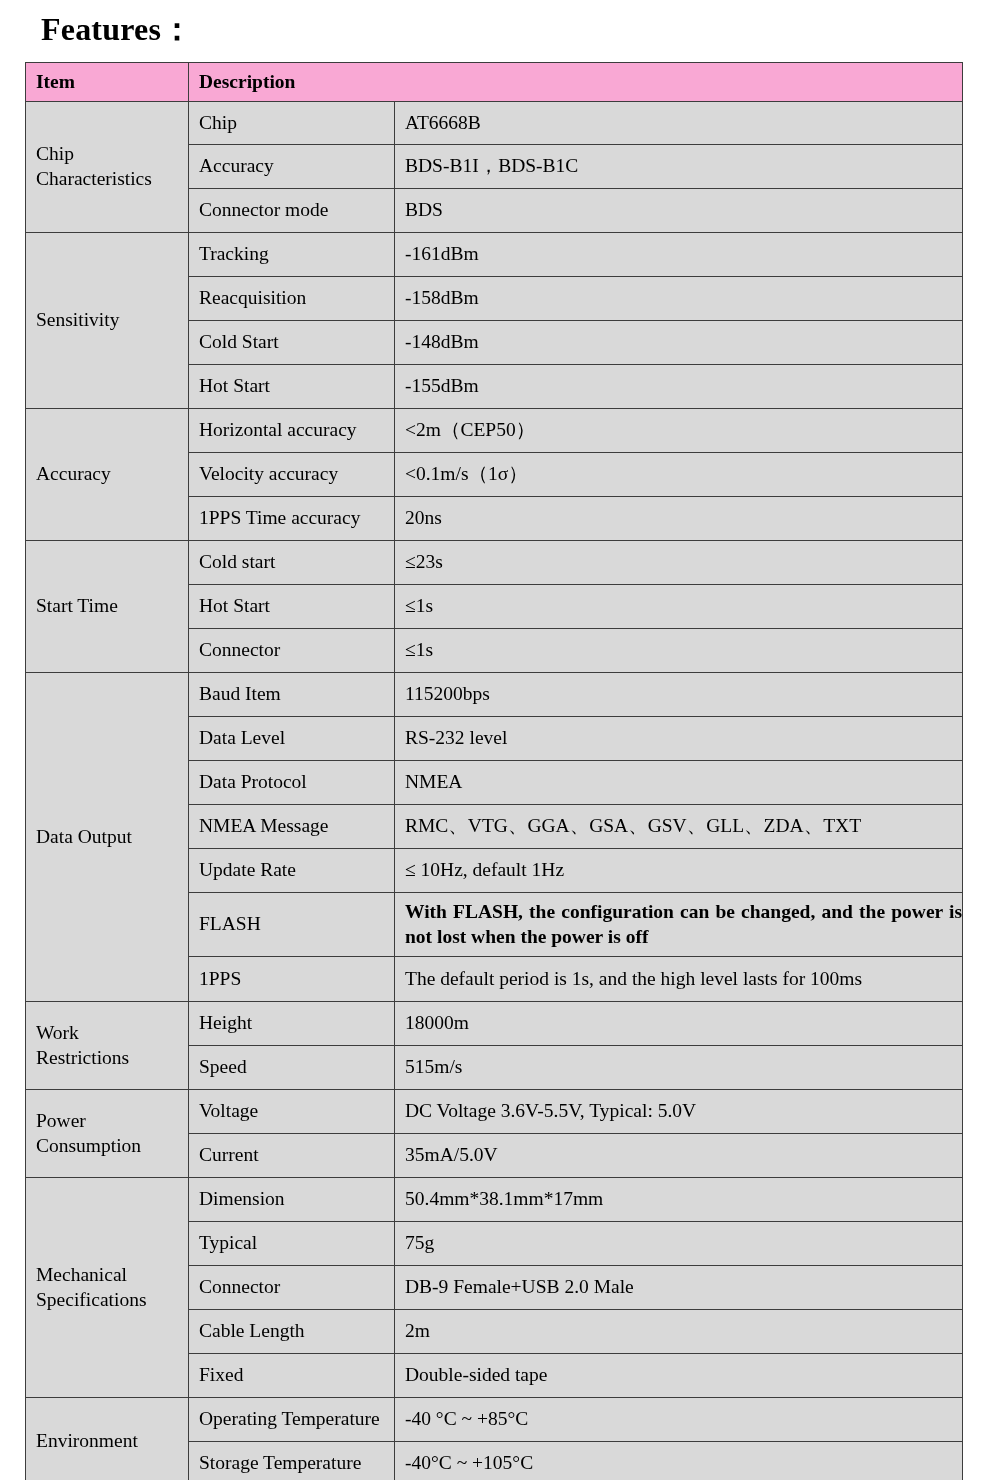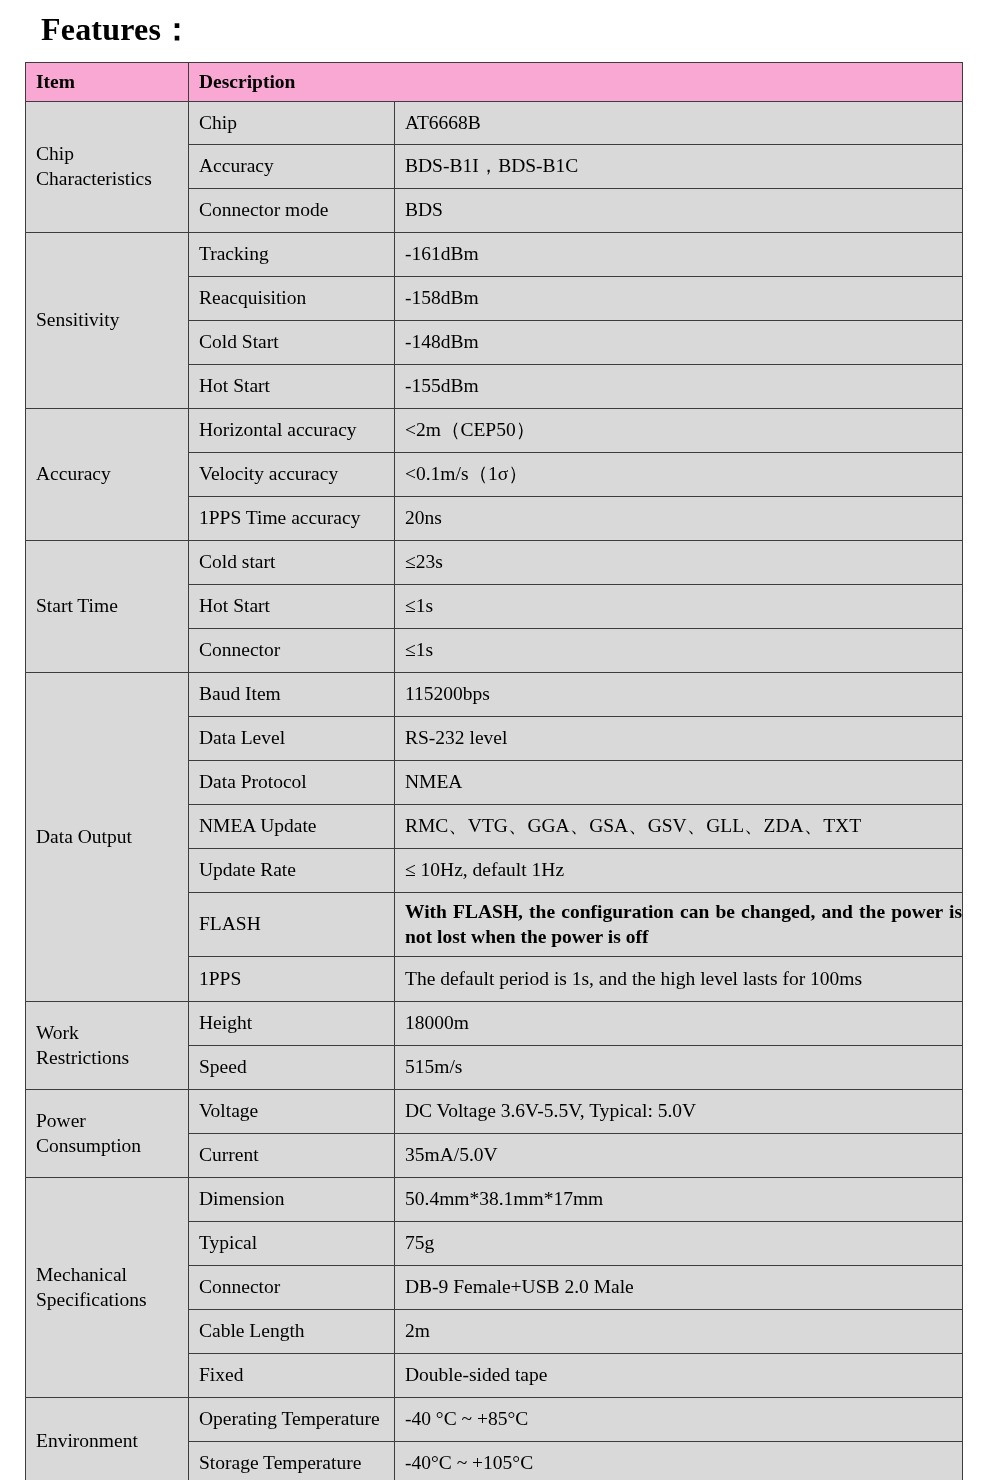--- a/index.html
+++ b/index.html
@@ -169,21 +169,21 @@
       </tr>
       <tr>
         <td class="row-sub" style="height:43px">Data Level</td>
         <td class="row-val">RS-232 level</td>
       </tr>
       <tr>
         <td class="row-sub" style="height:43px">Data Protocol</td>
         <td class="row-val">NMEA</td>
       </tr>
       <tr>
-        <td class="row-sub" style="height:43px">NMEA Update</td>
+        <td class="row-sub" style="height:43px">NMEA Message</td>
         <td class="row-val sm">RMC、VTG、GGA、GSA、GSV、GLL、ZDA、TXT</td>
       </tr>
       <tr>
         <td class="row-sub" style="height:43px">Update Rate</td>
         <td class="row-val sm">≤ 10Hz, default 1Hz</td>
       </tr>
       <tr>
         <td class="row-sub" style="height:63px">FLASH</td>
         <td class="row-val sm justify">
             <span class="ln j">With FLASH, the configuration can be changed, and the power is</span>

